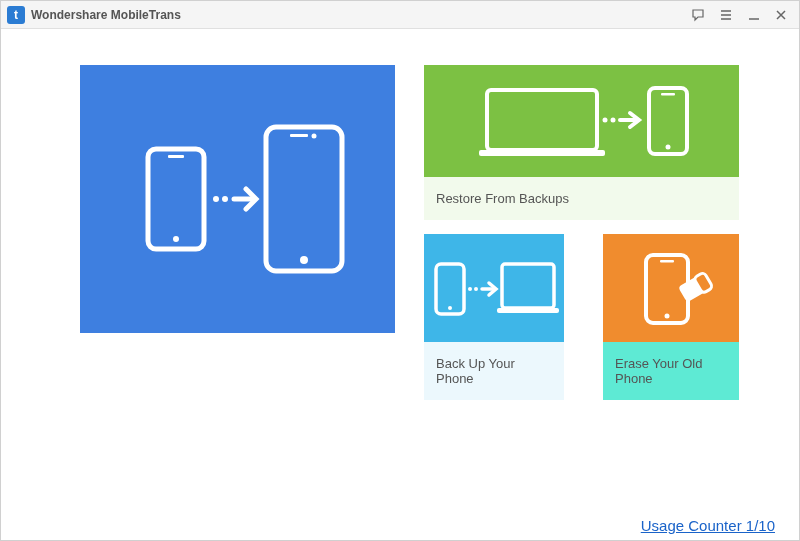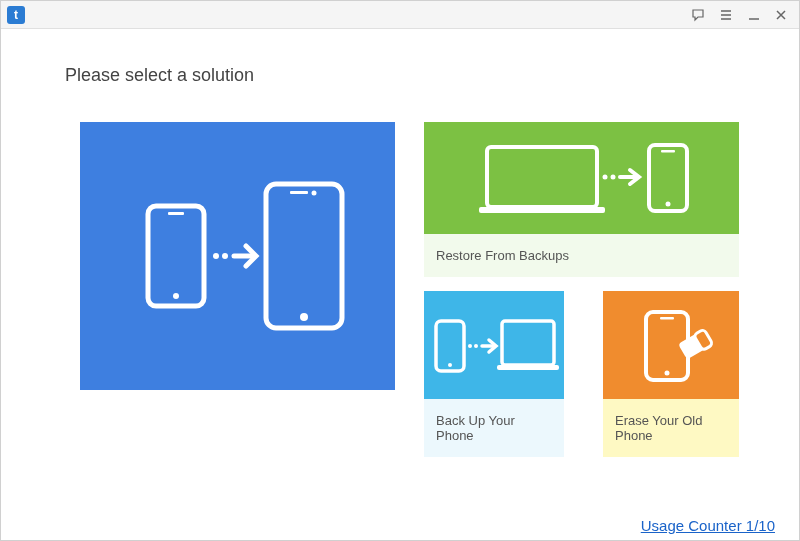--- a/index.html
+++ b/index.html
@@ -98,39 +98,40 @@
   
   .rightbottom {
     grid-column: 2; grid-row: 2;
     display: grid;
     grid-template-columns: 1fr 1fr;
     gap: 24px;
   }
   .card-backup .art { background: #3eb6e8; height: 108px; }
   .card-backup .label { background: #ecf8fd; }
   .card-erase .art { background: #f08c2e; height: 108px; }
-  .card-erase .label { background: #fef9c3; }
+  .card-erase .label { background: #5eead4; }
 
   .footer-link {
     position: absolute;
     right: 24px;
     bottom: 6px;
     font-size: 15px;
     color: #1a63c9;
     text-decoration: underline;
     cursor: pointer;
   }
 
   svg { display:block; }
 </style>
 </head>
 <body>
 
 <div class="titlebar">
   <div class="logo">t</div>
+  <div class="title">Wondershare MobileTrans</div>
   <div class="titlecontrols">
     <span>
       <svg width="14" height="14" viewBox="0 0 14 14">
           <path d="M2 2h10v7H7l-3 3V9H2z" fill="none" stroke="#666" stroke-width="1.2"></path>
         </svg>
     </span>
     <span>
       <svg width="14" height="14" viewBox="0 0 14 14">
           <path d="M2 3h10M2 7h10M2 11h10" stroke="#666" stroke-width="1.5"></path>
         </svg>
@@ -142,21 +143,20 @@
     </span>
     <span>
       <svg width="12" height="12" viewBox="0 0 12 12">
           <path d="M2 2l8 8M10 2l-8 8" stroke="#666" stroke-width="1.5"></path>
         </svg>
     </span>
   </div>
 </div>
 
 <div class="content">
-  <div class="heading">Please select a solution</div>
 
   <div class="grid">
 
     <div class="card card-phone">
       <div class="art">
         <svg width="220" height="180" viewBox="0 0 220 180">
 
           <rect x="20" y="40" width="56" height="100" rx="8" fill="none" stroke="#fff" stroke-width="5"></rect>
           <circle cx="48" cy="130" r="3" fill="#fff"></circle>
           <rect x="40" y="46" width="16" height="3" rx="1" fill="#fff"></rect>

